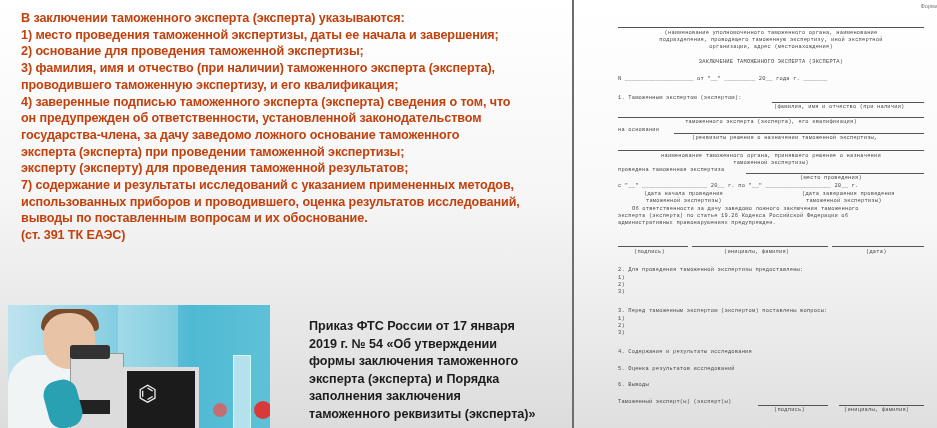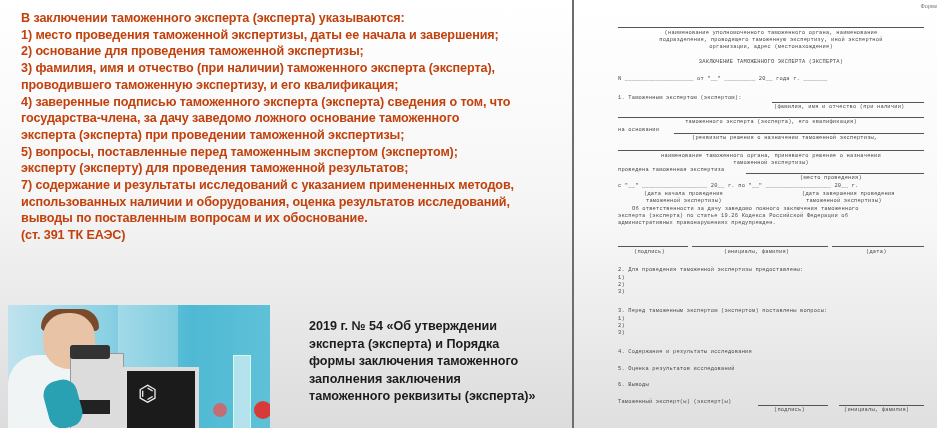--- a/index.html
+++ b/index.html
@@ -55,26 +55,26 @@
 </head>
 <body>
 
 <div class="slide-text">
   <div>В заключении таможенного эксперта (эксперта) указываются:</div>
   <div>1) место проведения таможенной экспертизы, даты ее начала и завершения;</div>
   <div>2) основание для проведения таможенной экспертизы;</div>
   <div>3) фамилия, имя и отчество (при наличии) таможенного эксперта (эксперта),</div>
   <div>проводившего таможенную экспертизу, и его квалификация;</div>
   <div>4) заверенные подписью таможенного эксперта (эксперта) сведения о том, что</div>
+  <div>он предупрежден об ответственности, установленной законодательством</div>
   <div>государства-члена, за дачу заведомо ложного основание таможенного</div>
   <div>эксперта (эксперта) при проведении таможенной экспертизы;</div>
-  <div>5) вопросы, поставленные перед таможенным экспертом (экспертом);</div>
   <div>эксперту (эксперту) для проведения таможенной результатов;</div>
   <div>7) содержание и результаты исследований с указанием примененных методов,</div>
-  <div>использованных наличии и оборудования, оценка результатов исследований,</div>
+  <div>использованных приборов и проводившего, оценка результатов исследований,</div>
   <div>выводы по поставленным вопросам и их обоснование.</div>
   <div>(ст. 391 ТК ЕАЭС)</div>
 </div>
 
 <div class="photo">
   <div class="glow"></div>
   <div class="coat"></div>
   <div class="hair"></div>
   <div class="head"></div>
   <div class="scope"></div>
@@ -82,23 +82,24 @@
   <div class="scope-base"></div>
   <div class="glove"></div>
   <div class="monitor"></div>
   <div class="molecule">⌬</div>
   <div class="tube"></div>
   <div class="red1"></div>
   <div class="red2"></div>
 </div>
 
 <div class="order-text">
+  <div>Приказ ФТС России от 17 января</div>
   <div>2019 г. № 54 «Об утверждении</div>
+  <div>формы заключения таможенного</div>
   <div>эксперта (эксперта) и Порядка</div>
-  <div>формы заключения таможенного</div>
   <div>заполнения заключения</div>
   <div>таможенного реквизиты (эксперта)»</div>
 </div>
 
 <div class="doc">
   <div class="abs forma">Форма</div>
 
   <div class="line" style="left:44px; top:29px; width:306px;"></div>
   <div class="abs t c" style="left:44px; top:32px; width:306px;">(наименование уполномоченного таможенного органа, наименование</div>
   <div class="abs t c" style="left:44px; top:39px; width:306px;">подразделения, проводящего таможенную экспертизу, иной экспертной</div>

